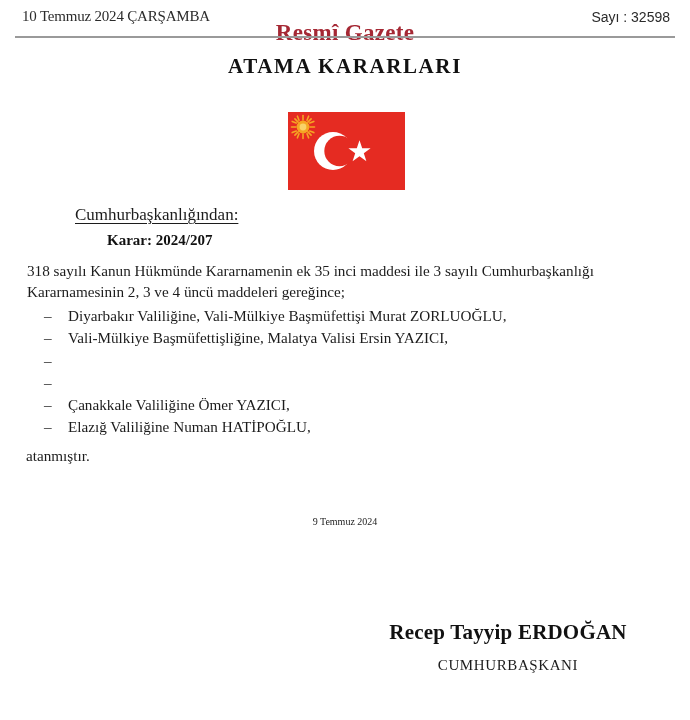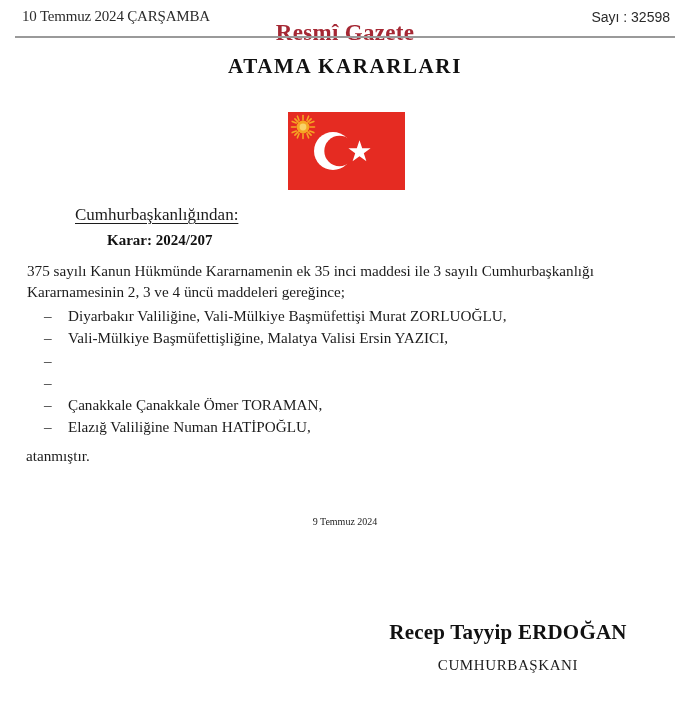--- a/index.html
+++ b/index.html
@@ -223,40 +223,40 @@
       <circle cx="15" cy="15" r="6.4" fill="#f5a623"></circle>
       <circle cx="15" cy="15" r="3.4" fill="#f9d26a"></circle>
     </g>
   </svg>
 </div>
 
 <div class="issuer">Cumhurbaşkanlığından:</div>
 
 <div class="decision-no">Karar: 2024/207</div>
 
-<div class="preamble">375 sayılı Kanun Hükmünde Kararnamenin ek 35 inci maddesi ile 3 sayılı Cumhurbaşkanlığı Kararnamesinin 2, 3 ve 4 üncü maddeleri gereğince;</div>
+<div class="preamble">318 sayılı Kanun Hükmünde Kararnamenin ek 35 inci maddesi ile 3 sayılı Cumhurbaşkanlığı Kararnamesinin 2, 3 ve 4 üncü maddeleri gereğince;</div>
 
 <ul class="appointments">
   <li>
     <span class="dash">–</span>
     <span>Diyarbakır Valiliğine, Vali-Mülkiye Başmüfettişi Murat ZORLUOĞLU,</span>
   </li>
   <li>
     <span class="dash">–</span>
     <span>Vali-Mülkiye Başmüfettişliğine, Malatya Valisi Ersin YAZICI,</span>
   </li>
   <li>
     <span class="dash">–</span>
   </li>
   <li>
     <span class="dash">–</span>
   </li>
   <li>
     <span class="dash">–</span>
-    <span>Çanakkale Çanakkale Ömer TORAMAN,</span>
+    <span>Çanakkale Valiliğine Ömer YAZICI,</span>
   </li>
   <li>
     <span class="dash">–</span>
     <span>Elazığ Valiliğine Numan HATİPOĞLU,</span>
   </li>
 </ul>
 
 <div class="closing">atanmıştır.</div>
 
 <div class="sign-date">9 Temmuz 2024</div>

